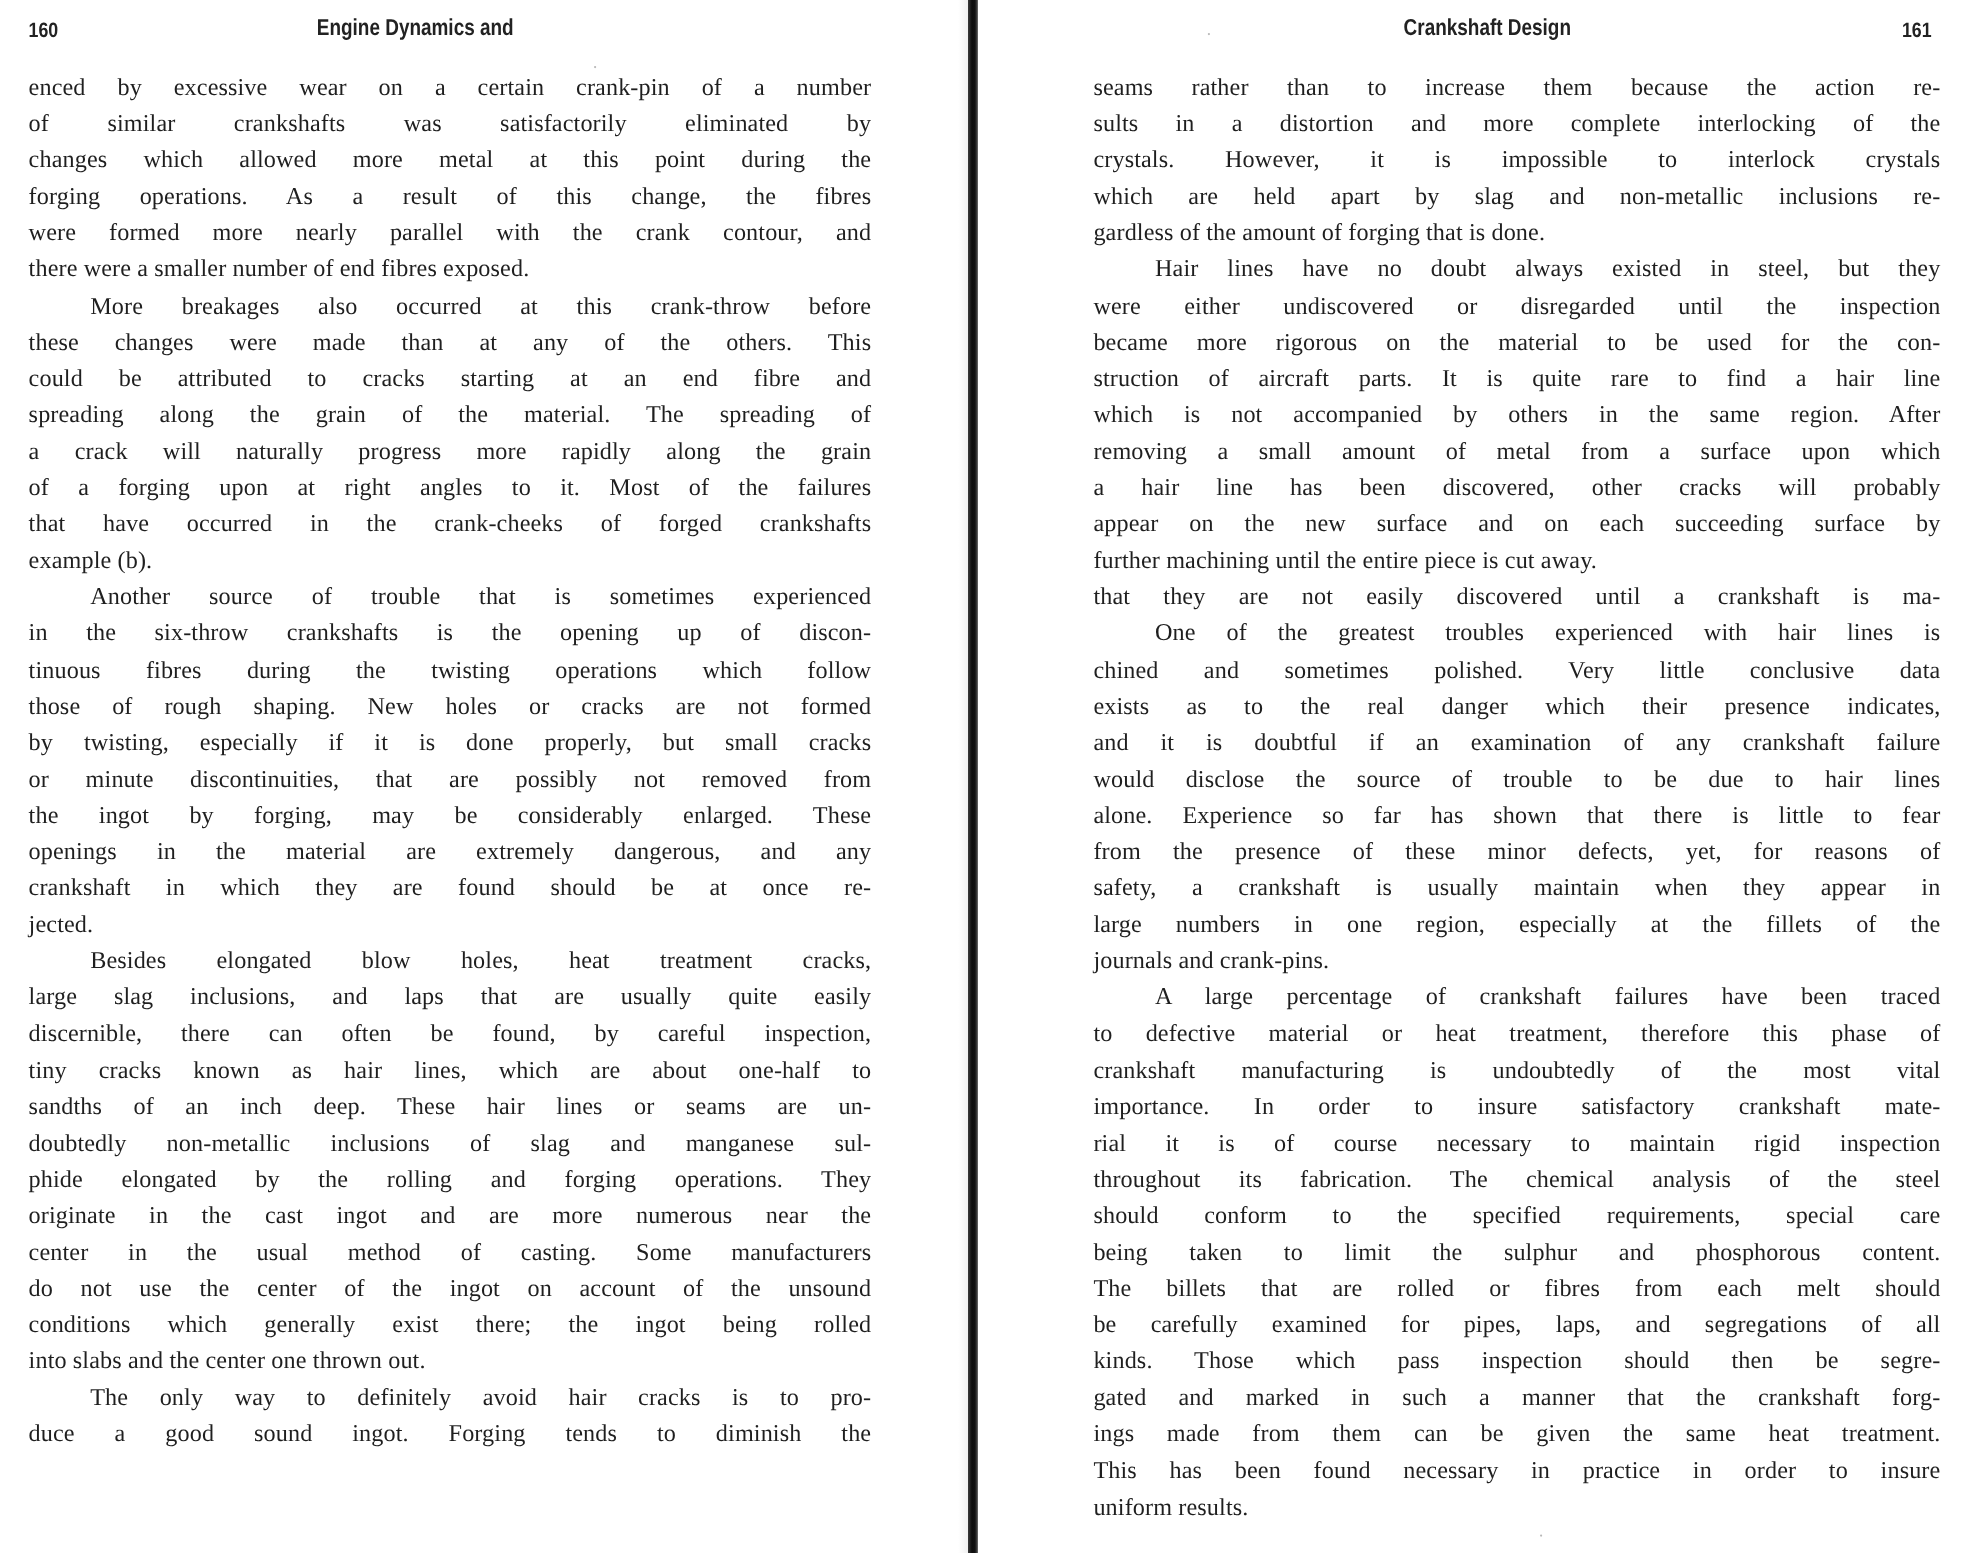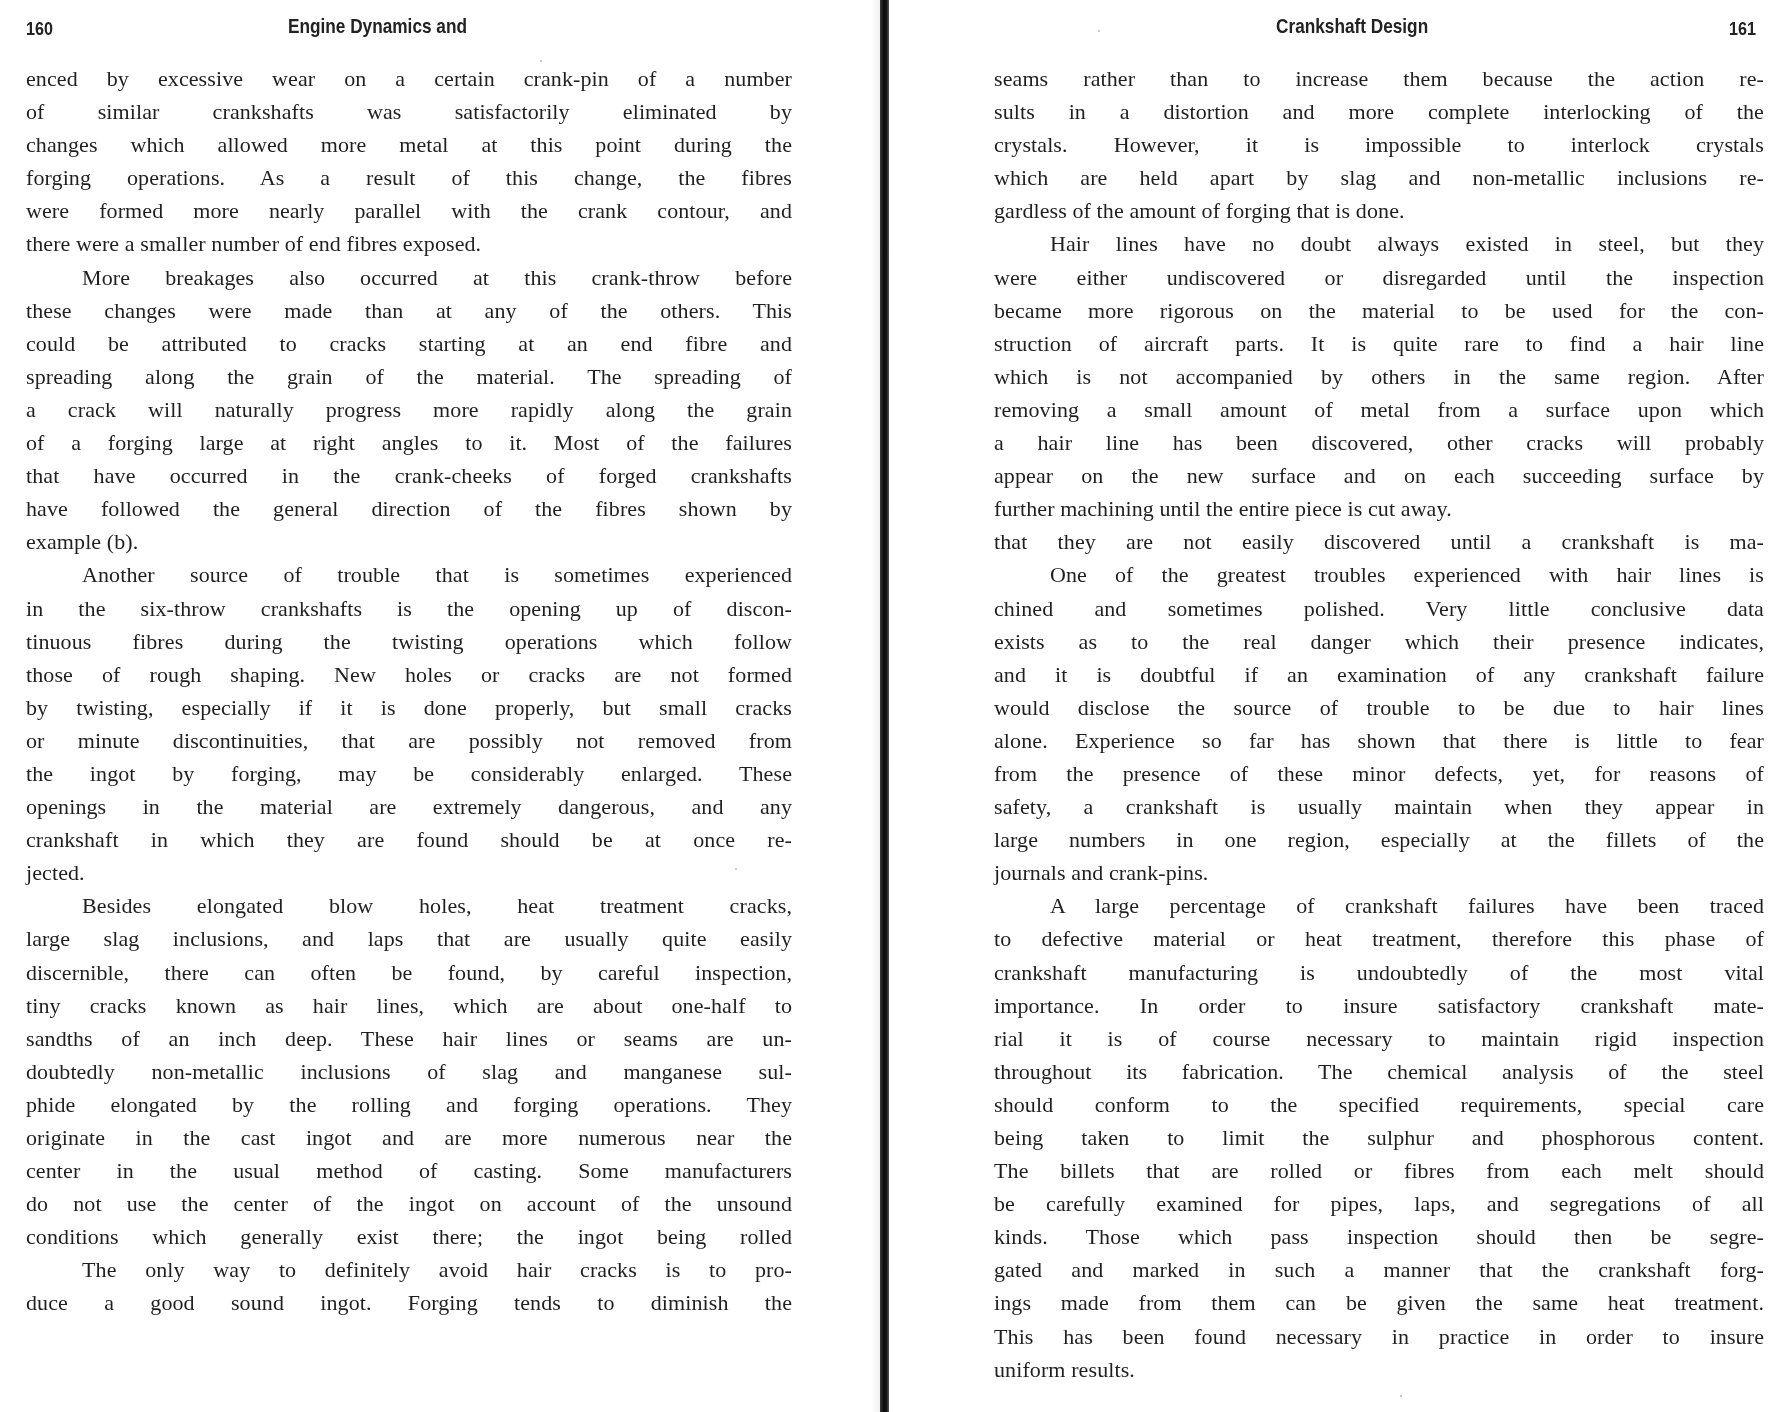--- a/index.html
+++ b/index.html
@@ -42,23 +42,22 @@
         <span class="line">of similar crankshafts was satisfactorily eliminated by</span>
         <span class="line">changes which allowed more metal at this point during the</span>
         <span class="line">forging operations. As a result of this change, the fibres</span>
         <span class="line">were formed more nearly parallel with the crank contour, and</span>
         <span class="line last">there were a smaller number of end fibres exposed.</span>
         <span class="line indent">More breakages also occurred at this crank-throw before</span>
         <span class="line">these changes were made than at any of the others. This</span>
         <span class="line">could be attributed to cracks starting at an end fibre and</span>
         <span class="line">spreading along the grain of the material. The spreading of</span>
         <span class="line">a crack will naturally progress more rapidly along the grain</span>
-        <span class="line">of a forging large at right angles to it. Most of the failures</span>
+        <span class="line">of a forging upon at right angles to it. Most of the failures</span>
         <span class="line">that have occurred in the crank-cheeks of forged crankshafts</span>
-        <span class="line">have followed the general direction of the fibres shown by</span>
         <span class="line last">example (b).</span>
         <span class="line indent">Another source of trouble that is sometimes experienced</span>
         <span class="line">in the six-throw crankshafts is the opening up of discon-</span>
         <span class="line">tinuous fibres during the twisting operations which follow</span>
         <span class="line">those of rough shaping. New holes or cracks are not formed</span>
         <span class="line">by twisting, especially if it is done properly, but small cracks</span>
         <span class="line">or minute discontinuities, that are possibly not removed from</span>
         <span class="line">the ingot by forging, may be considerably enlarged. These</span>
         <span class="line">openings in the material are extremely dangerous, and any</span>
         <span class="line">crankshaft in which they are found should be at once re-</span>
@@ -67,20 +66,21 @@
         <span class="line">large slag inclusions, and laps that are usually quite easily</span>
         <span class="line">discernible, there can often be found, by careful inspection,</span>
         <span class="line">tiny cracks known as hair lines, which are about one-half to</span>
         <span class="line">sandths of an inch deep. These hair lines or seams are un-</span>
         <span class="line">doubtedly non-metallic inclusions of slag and manganese sul-</span>
         <span class="line">phide elongated by the rolling and forging operations. They</span>
         <span class="line">originate in the cast ingot and are more numerous near the</span>
         <span class="line">center in the usual method of casting. Some manufacturers</span>
         <span class="line">do not use the center of the ingot on account of the unsound</span>
         <span class="line">conditions which generally exist there; the ingot being rolled</span>
+        <span class="line last">into slabs and the center one thrown out.</span>
         <span class="line indent">The only way to definitely avoid hair cracks is to pro-</span>
         <span class="line">duce a good sound ingot. Forging tends to diminish the</span>
       </div>
   </div>
 
   <div class="gutter-shadow"></div>
   <div class="gutter"></div>
 
   <div class="page page-right">
   </div>

